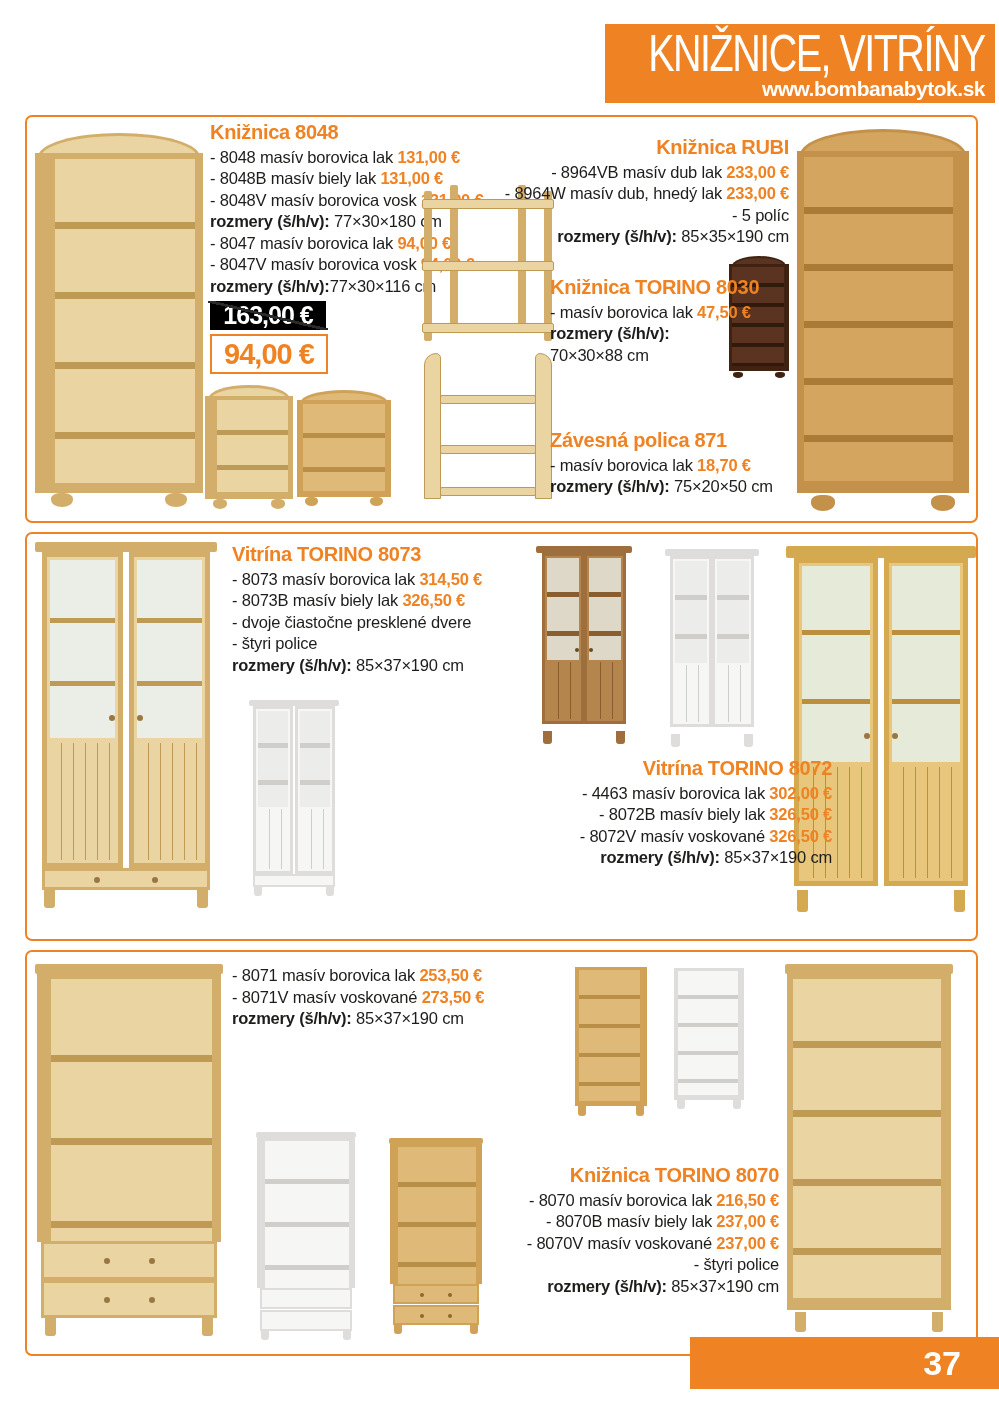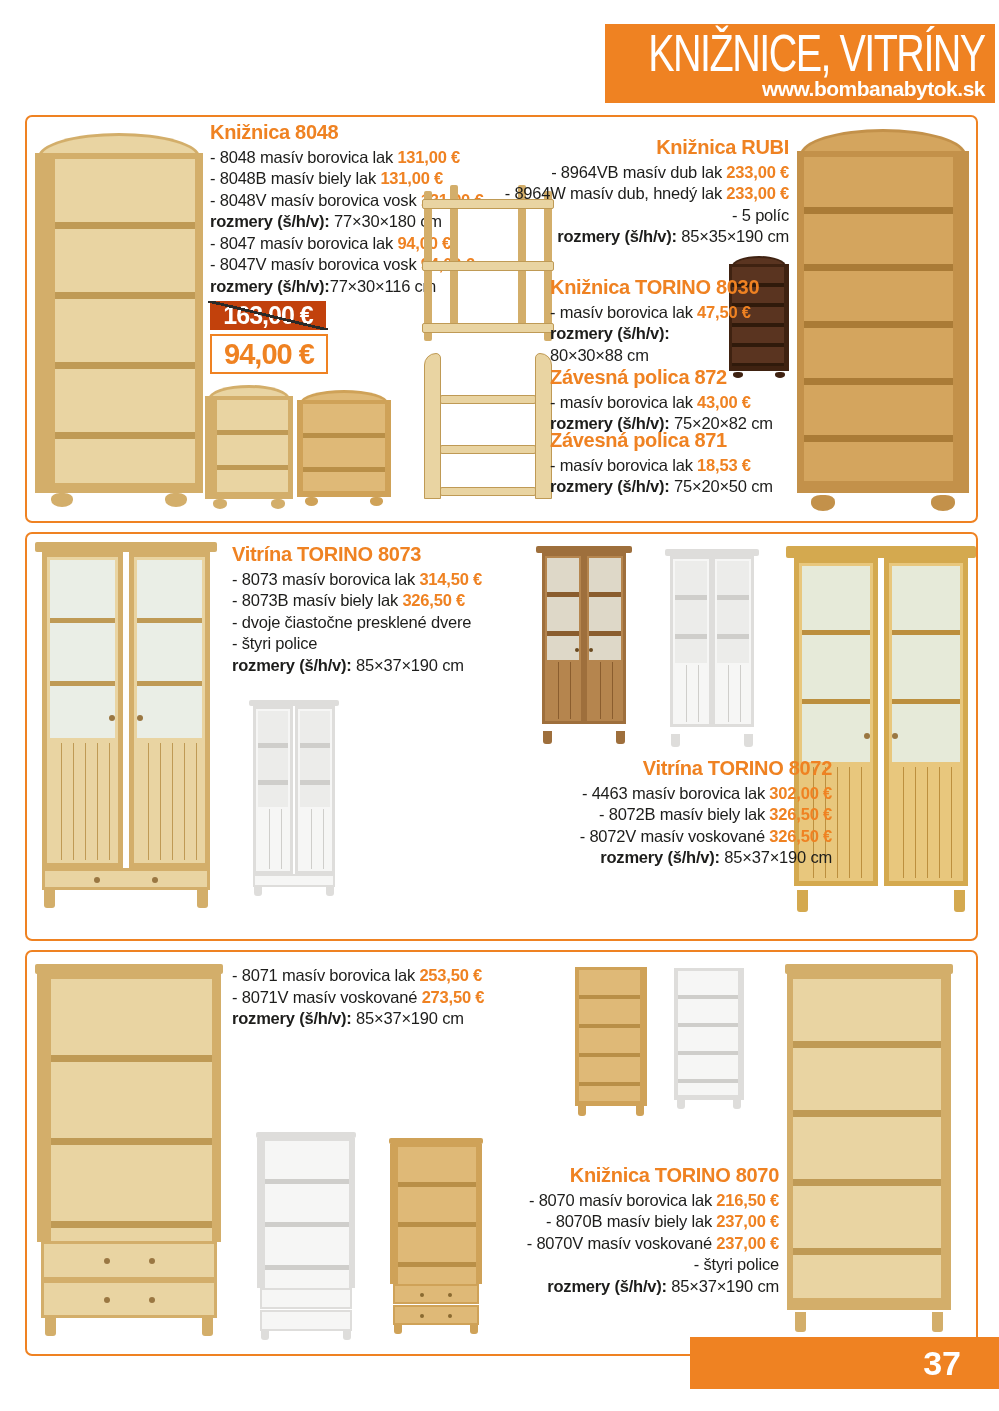--- a/index.html
+++ b/index.html
@@ -18,21 +18,21 @@
 
   
   .tblock{position:absolute;font-size:16.5px;line-height:21.5px;letter-spacing:-0.2px;}
   .tblock .pline{white-space:nowrap;}
   .ptitle{font-size:20px;font-weight:bold;color:#ef8222;margin-bottom:3px;letter-spacing:-0.3px;white-space:nowrap;}
   .pline .price{font-weight:bold;color:#ef8222;}
   .pline .b{font-weight:bold;}
   .right{display:flex;flex-direction:column;align-items:flex-end;text-align:right;}
 
   
-  .old-price{position:absolute;background:#c2410c;color:#fff;font-weight:bold;font-size:25px;text-align:center;line-height:29px;letter-spacing:-1px;}
+  .old-price{position:absolute;background:#000000;color:#fff;font-weight:bold;font-size:25px;text-align:center;line-height:29px;letter-spacing:-1px;}
   .old-price::after{content:"";position:absolute;left:-2px;right:-2px;top:0;bottom:0;background:linear-gradient(to top right,transparent 47.5%,#2a2a28 47.5%,#2a2a28 52.5%,transparent 52.5%);}
   .new-price{position:absolute;border:2px solid #ef8222;background:#fff;color:#ef8222;font-weight:bold;font-size:29px;text-align:center;line-height:37px;box-sizing:border-box;letter-spacing:-1px;}
 
   
   .footer-bar{position:absolute;left:690px;top:1337px;width:309px;height:52px;background:#ef8222;color:#fff;font-size:34px;font-weight:bold;line-height:52px;text-align:right;padding-right:38px;box-sizing:border-box;}
 
   
   .furn{position:absolute;}
   .pine{--face:#e9d4a2;--frame:#d3ae6a;--shelf:#bf9a55;--glass:#eaeee6;--knob:#9a7742;}
   .pine2{--face:#e8c77d;--frame:#d4a94f;--shelf:#bc8f3e;--glass:#e6ead9;--knob:#9a7742;}
@@ -147,30 +147,25 @@
         <div class="inner"></div>
       </div>
     <div class="bun" style="left:14px;width:24px;height:16px;"></div>
     <div class="bun" style="right:14px;width:24px;height:16px;"></div>
   </div>
 
   <div class="tblock" style="left:523px;top:160px;width:190px;">
       <div class="ptitle">Knižnica TORINO 8030</div>
       <div class="pline"><span>- masív borovica lak </span><span class="price">47,50 €</span></div>
       <div class="pline"><span class="b">rozmery (š/h/v):</span></div>
-      <div class="pline"><span>80×30×88 cm</span></div>
-    </div>
-  <div class="tblock" style="left:523px;top:250px;width:230px;">
-      <div class="ptitle">Závesná polica 872</div>
-      <div class="pline"><span>- masív borovica lak </span><span class="price">43,00 €</span></div>
-      <div class="pline"><span class="b">rozmery (š/h/v):</span><span> 75×20×82 cm</span></div>
+      <div class="pline"><span>70×30×88 cm</span></div>
     </div>
   <div class="tblock" style="left:523px;top:313px;width:230px;">
       <div class="ptitle">Závesná polica 871</div>
-      <div class="pline"><span>- masív borovica lak </span><span class="price">18,53 €</span></div>
+      <div class="pline"><span>- masív borovica lak </span><span class="price">18,70 €</span></div>
       <div class="pline"><span class="b">rozmery (š/h/v):</span><span> 75×20×50 cm</span></div>
     </div>
 </div>
 
 <div class="secbox" id="box2">
 
   <div class="furn pine" style="left:10px;top:8px;width:178px;height:366px;--gcomp:58px;">
     <div class="cornice" style="top:0;height:10px;left:-2px;right:-2px;"></div>
     <div class="door" style="left:5px;top:10px;width:81px;bottom:40px;">
       <div class="glass" style="height:178px;"></div>

